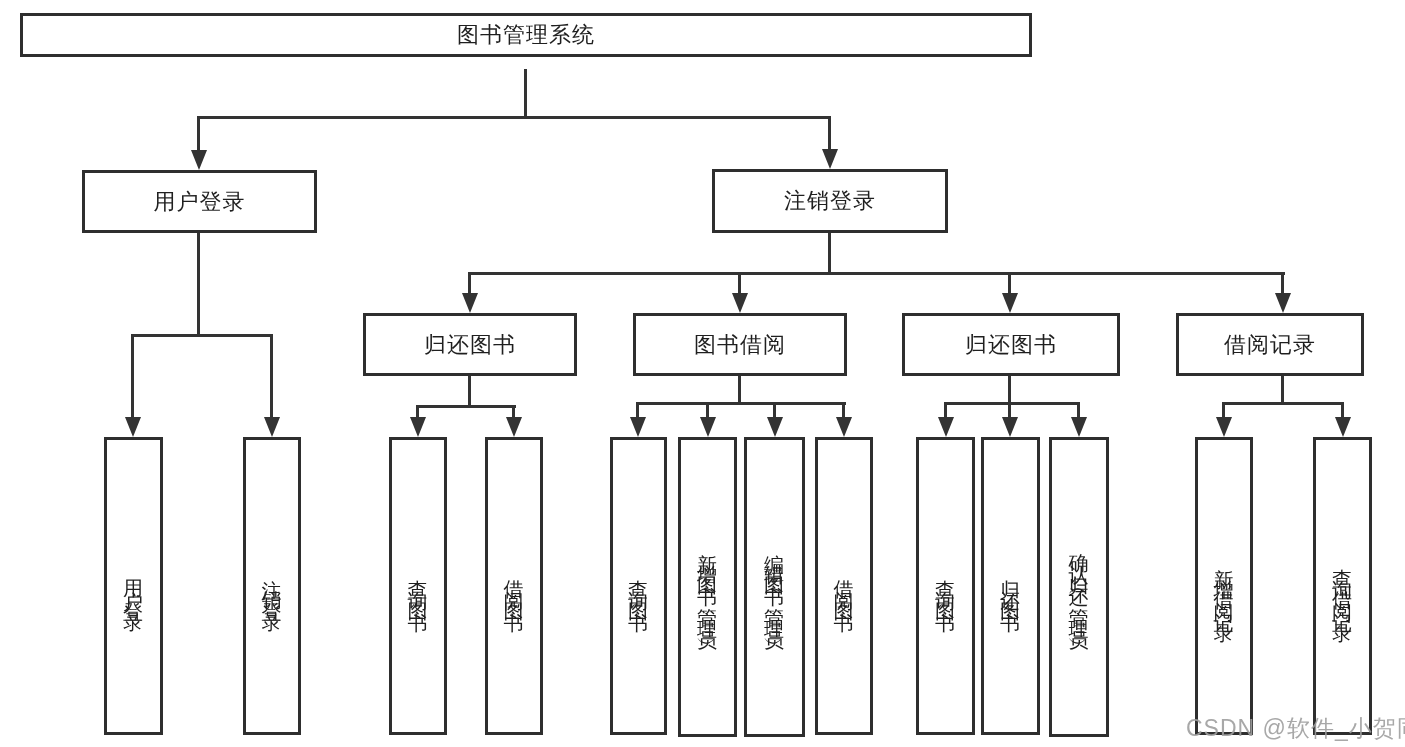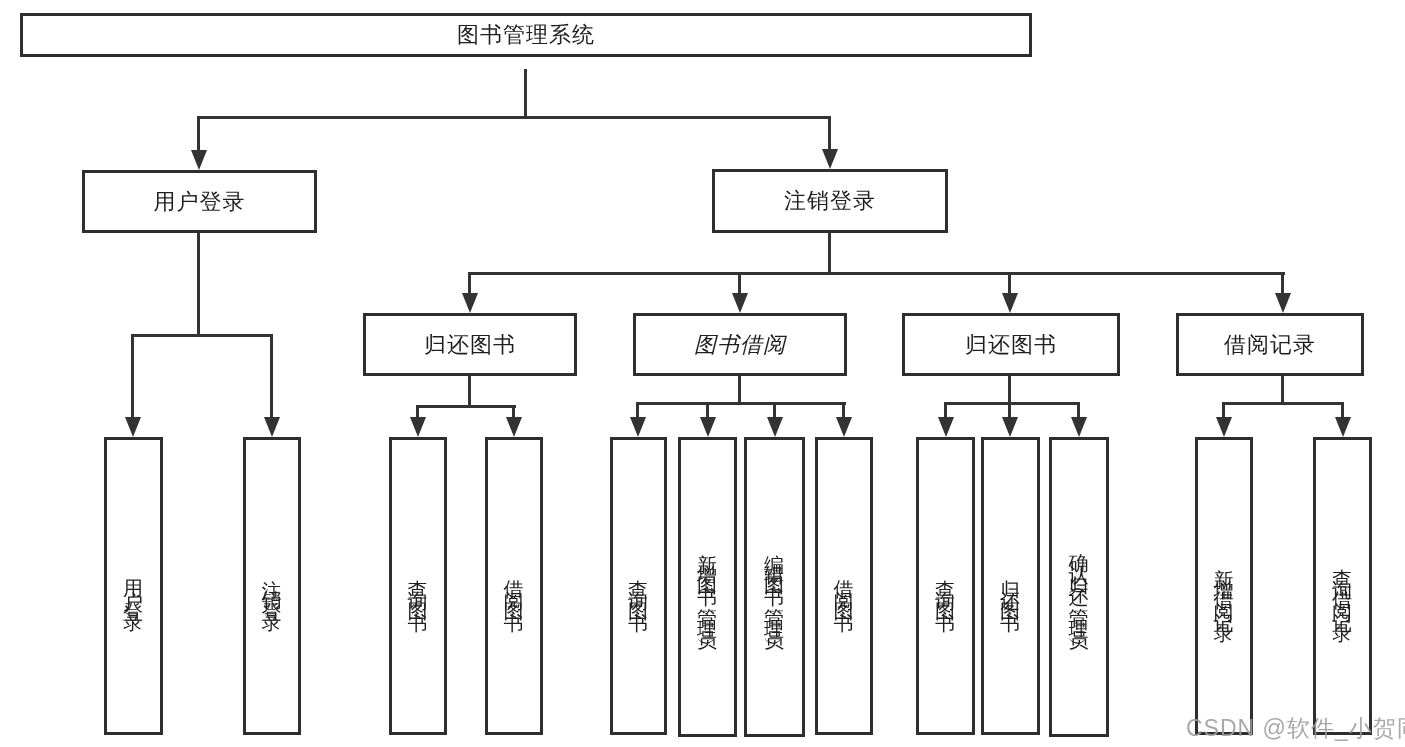--- a/index.html
+++ b/index.html
@@ -69,21 +69,21 @@
 <div class="vline" style="left:738px;top:272px;height:24px;"></div>
 <div class="arrow" style="left:732px;top:293px;"></div>
 <div class="vline" style="left:1008px;top:272px;height:24px;"></div>
 <div class="arrow" style="left:1002px;top:293px;"></div>
 <div class="vline" style="left:1281px;top:272px;height:24px;"></div>
 <div class="arrow" style="left:1275px;top:293px;"></div>
 
 <div class="box" style="left:363px;top:313px;width:214px;height:63px;">
   <span>归还图书</span>
 </div>
-<div class="box" style="left:633px;top:313px;width:214px;height:63px;font-style:italic;">
+<div class="box" style="left:633px;top:313px;width:214px;height:63px;">
   <span>图书借阅</span>
 </div>
 <div class="box" style="left:902px;top:313px;width:218px;height:63px;">
   <span>归还图书</span>
 </div>
 <div class="box" style="left:1176px;top:313px;width:188px;height:63px;">
   <span>借阅记录</span>
 </div>
 
 <div class="vline" style="left:468px;top:376px;height:32px;"></div>

